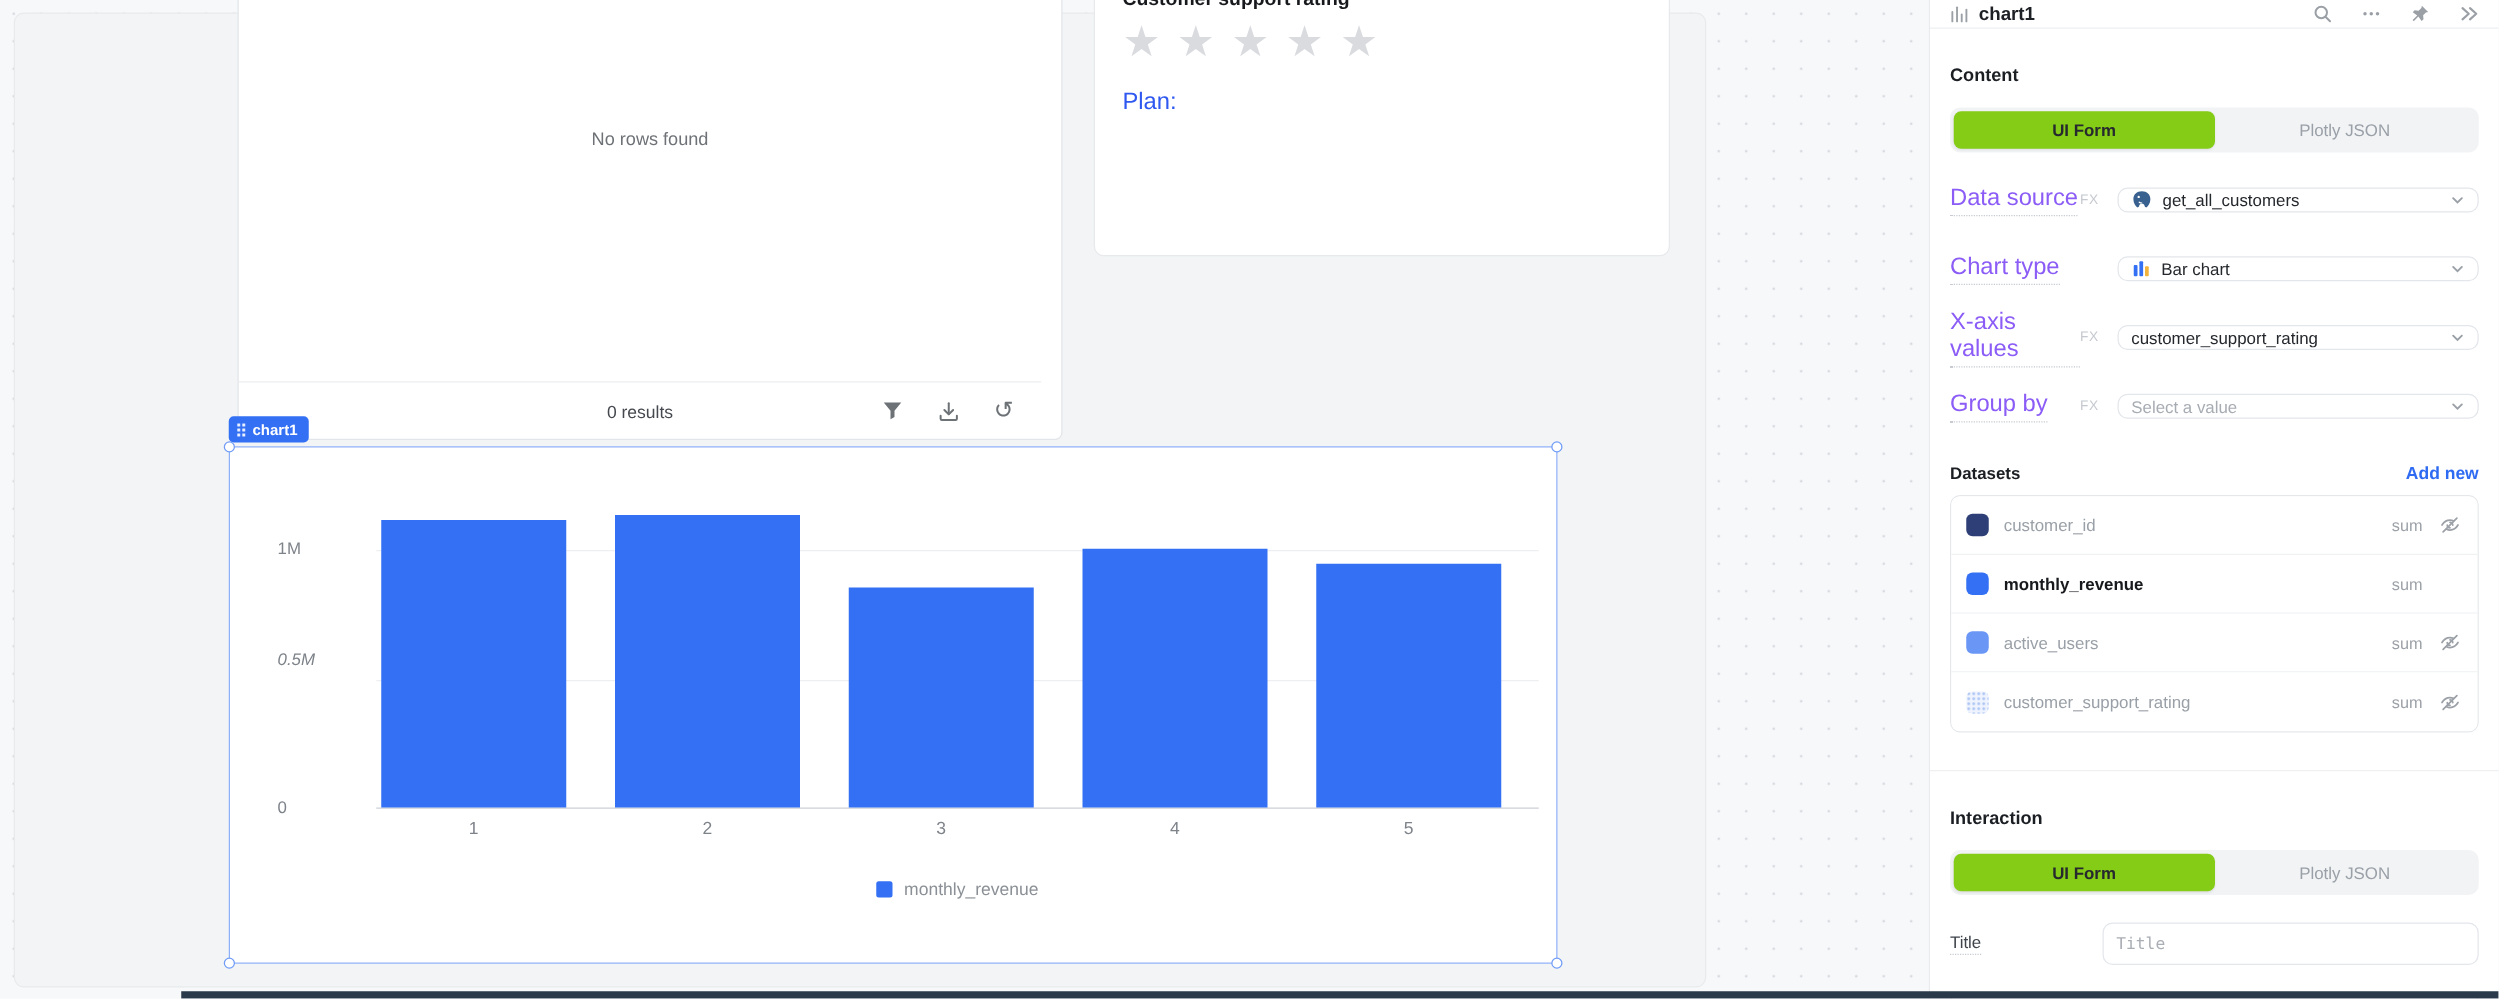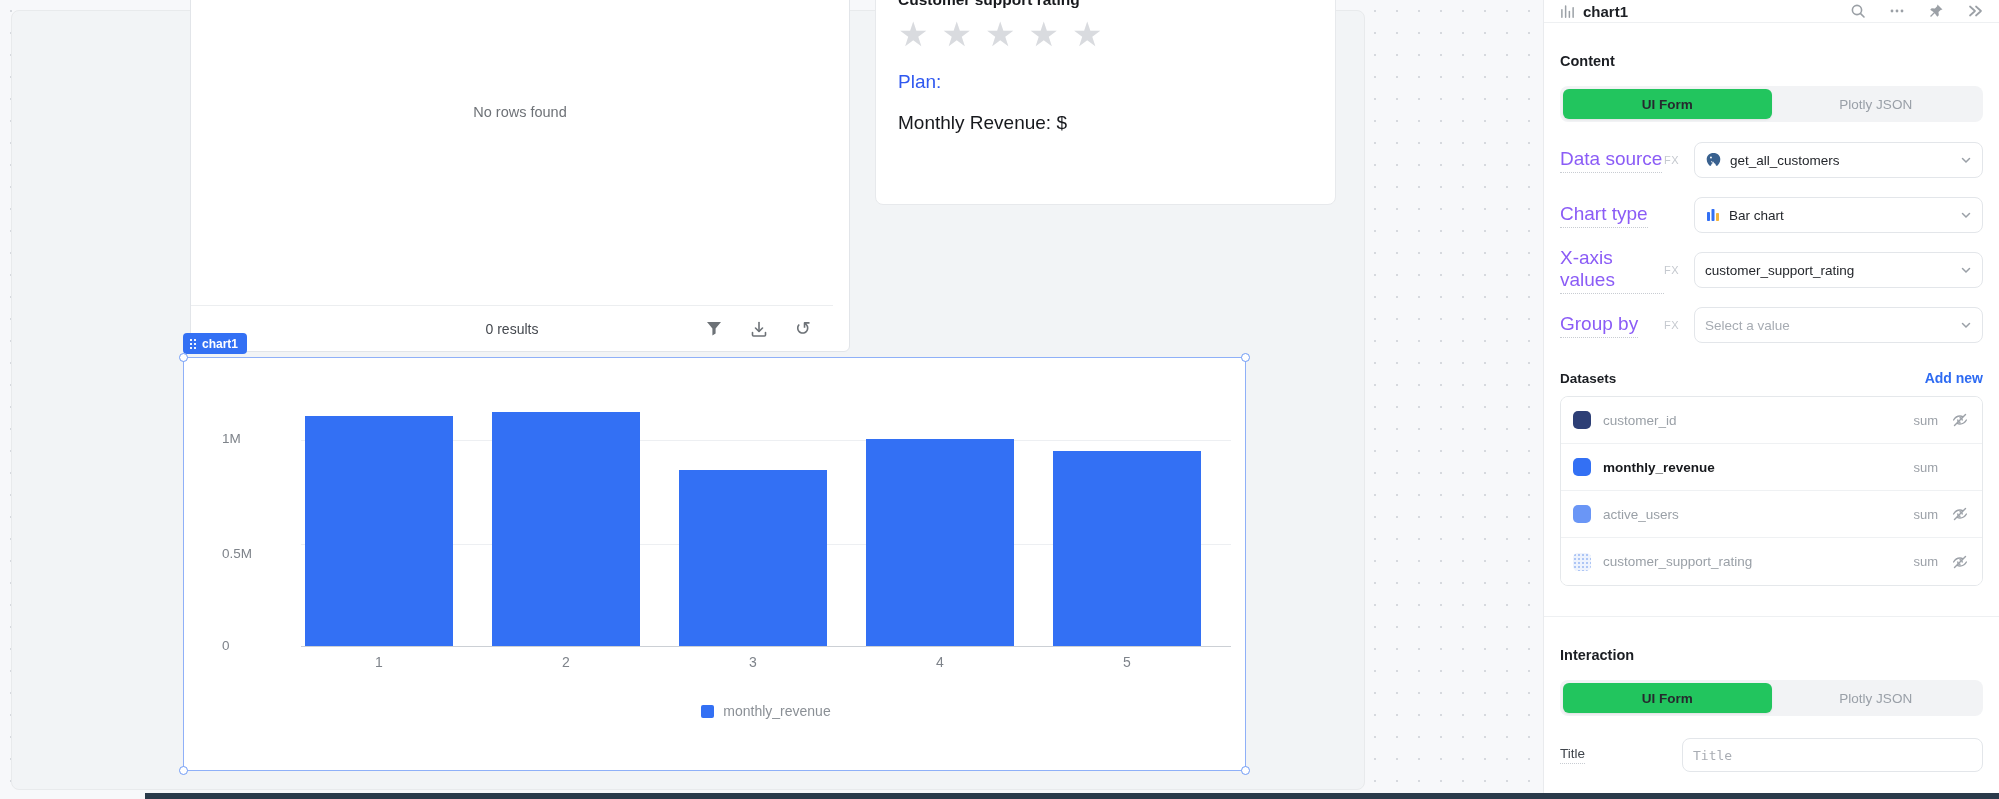--- a/index.html
+++ b/index.html
@@ -93,29 +93,29 @@
   .sb-title{ font-size:15px; font-weight:bold; color:#1d2025; margin-left:8px; flex:1; }
   .sb-header-actions{ display:flex; gap:23px; align-items:center; color:#9ba0a6; }
   .sb-body{ padding:0 16px; }
   .sb-section-title{ margin-top:30px; font-size:14.5px; font-weight:bold; color:#1b1e23; }
   .segmented{
     margin-top:17px; height:36px; background:#f2f3f5; border-radius:8px;
     display:flex; padding:3px;
   }
   .seg{ flex:1; display:flex; align-items:center; justify-content:center;
     font-size:13.5px; color:#9aa0a8; border-radius:6px; cursor:pointer; }
-  .seg.active{ background:#22c55e; color:#26292e; font-weight:bold;
+  .seg.active{ background:#84cc16; color:#26292e; font-weight:bold;
     box-shadow:0 1px 2px rgba(0,0,0,.08); }
   .form-row{ margin-top:21px; display:flex; align-items:center; height:34px; }
   .form-label{ width:100px; font-size:19px; color:#8b5cf6;
     border-bottom:1px dotted #c8ccd2; padding-bottom:2px; align-self:center; width:fit-content; min-width:0; margin-right:auto;}
   .label-col{ width:104px; display:flex; }
   .fx-col{ width:30px; font-size:11px; color:#c5c9cf; letter-spacing:.5px; }
   .select{
-    flex:1; height:36px; background:#fff; border:1px solid #e3e6ea; border-radius:8px;
+    flex:1; height:20px; background:#fff; border:1px solid #e3e6ea; border-radius:8px;
     display:flex; align-items:center; padding:0 10px; gap:8px; cursor:pointer;
   }
   .select .sel-text{ flex:1; font-size:13.5px; color:#24272c; font-weight:500;
     white-space:nowrap; overflow:hidden; }
   .select .placeholder{ color:#a7acb3; font-weight:400; }
   .chev{ color:#9aa0a7; }
   .ds-header{ margin-top:28px; display:flex; align-items:center; justify-content:space-between; }
   .ds-title{ font-size:13.5px; font-weight:bold; color:#1b1e23; }
   .add-new{ font-size:14px; font-weight:bold; color:#2e6bf2; cursor:pointer; }
   .ds-box{ margin-top:10px; border:1px solid #e5e8eb; border-radius:8px; overflow:hidden; }
@@ -163,21 +163,20 @@
           </svg>
         <span class="refresh-glyph">↺</span>
       </div>
     </div>
   </div>
 
   <div class="stats-card">
     <div class="stats-title">Customer support rating</div>
     <div class="stars">★★★★★</div>
     <div class="plan">Plan:</div>
-    <div class="revenue">Monthly Revenue: $</div>
   </div>
 
   <div class="chip">
     <span class="chip-dots"></span>
     <span>chart1</span>
   </div>
 
   <div class="chart-sel">
     <span class="handle h-tl"></span>
     <span class="handle h-tr"></span>
@@ -189,21 +188,21 @@
     <div class="gridline" style="top: 185.5px;"></div>
         <div class="gridline" style="top: 82px;"></div>
         <div class="bar" style="left: 4px; width: 148px; height: 230px; background: rgb(51, 112, 244);"></div>
         <div class="bar" style="left: 191px; width: 148px; height: 234px; background: rgb(51, 112, 244);"></div>
         <div class="bar" style="left: 378px; width: 148px; height: 176px; background: rgb(51, 112, 244);"></div>
         <div class="bar" style="left: 565px; width: 148px; height: 207px; background: rgb(51, 112, 244);"></div>
         <div class="bar" style="left: 752px; width: 148px; height: 195px; background: rgb(51, 112, 244);"></div>
       </div>
     <div id="yticks">
         <div class="ytick" style="top: 280px;">0</div>
-        <div class="ytick" style="top: 188px;">0.5M</div>
+        <div class="ytick" style="top: 162px; font-style: italic;">0.5M</div>
         <div class="ytick" style="top: 73px;">1M</div>
       </div>
     <div id="xticks">
         <div class="xtick" style="left: 165px;">1</div>
         <div class="xtick" style="left: 352px;">2</div>
         <div class="xtick" style="left: 539px;">3</div>
         <div class="xtick" style="left: 726px;">4</div>
         <div class="xtick" style="left: 913px;">5</div>
       </div>
 

